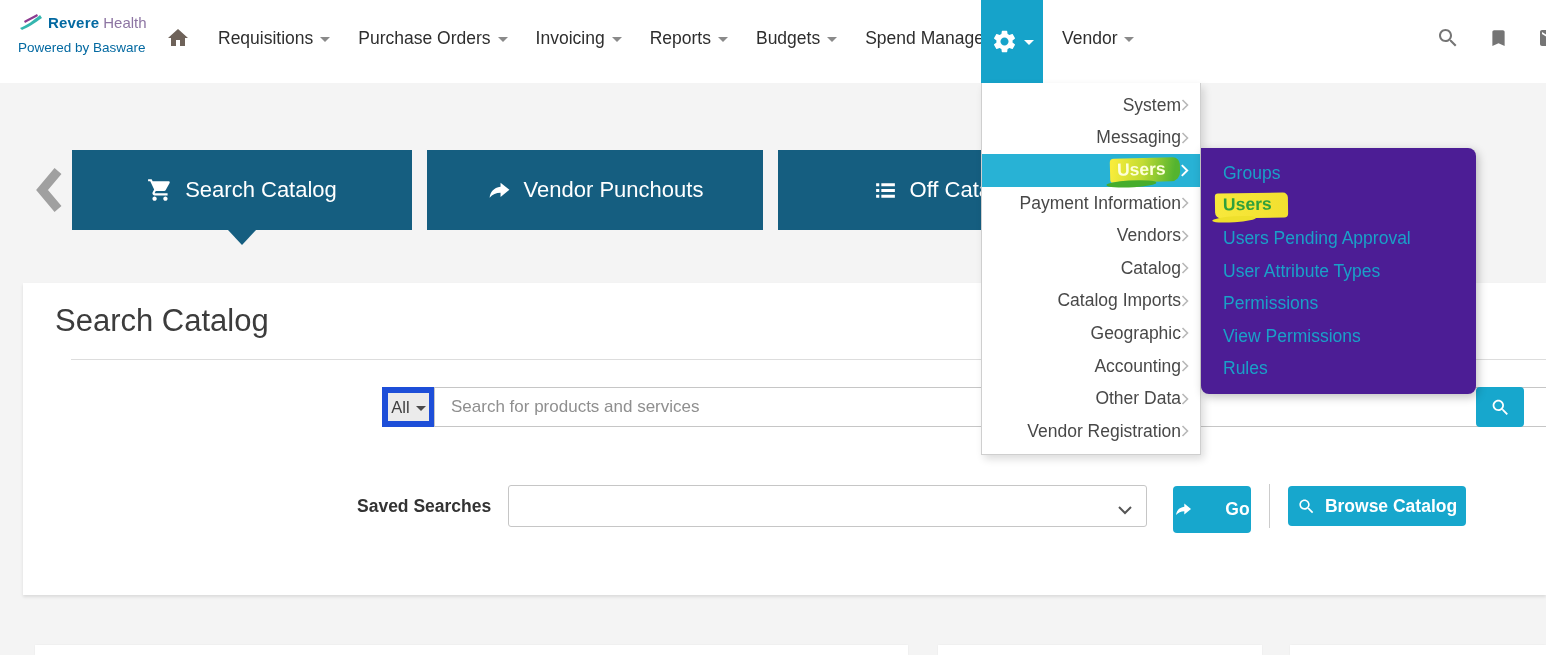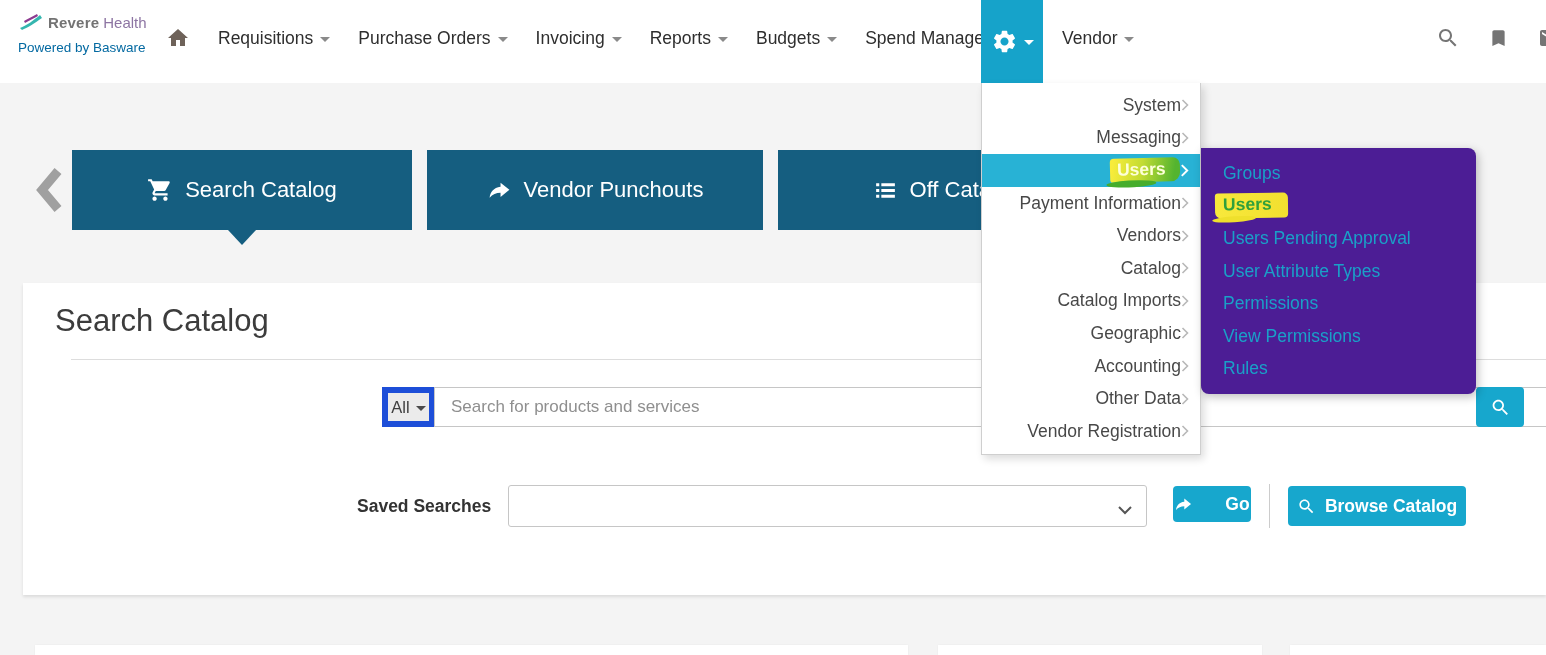--- a/index.html
+++ b/index.html
@@ -3,21 +3,21 @@
 <meta charset="utf-8">
 <style>
   * { margin:0; padding:0; box-sizing:border-box; }
   html,body { width:1546px; height:655px; overflow:hidden; background:#f4f4f4;
               font-family:"Liberation Sans", sans-serif; }
 
   
   .header { position:absolute; left:0; top:0; width:1546px; height:83px; background:#ffffff; z-index:15; }
   .brand { position:absolute; left:18px; top:12px; width:200px; cursor:pointer; }
   .brand-line { display:flex; align-items:center; gap:4px; }
-  .brand-primary { color:#737373; font-weight:700; font-size:15px; letter-spacing:.2px; }
+  .brand-primary { color:#0369a1; font-weight:700; font-size:15px; letter-spacing:.2px; }
   .brand-secondary { color:#8d75a3; font-weight:400; font-size:15px; }
   .powered { margin-top:8px; color:#0369a1; font-size:13.5px; }
   .swoosh { width:26px; height:20px; }
 
   .nav { position:absolute; left:166px; top:0; height:76px; display:flex; align-items:center; gap:28px; }
   .nav-item { display:flex; align-items:center; gap:7px; font-size:17.5px; color:#2e2e2e; cursor:pointer; white-space:nowrap; }
   .caret-down { width:0; height:0; border-left:5px solid transparent; border-right:5px solid transparent;
                 border-top:5px solid #8a8a8a; margin-top:2px; }
   .home-btn { display:flex; align-items:center; cursor:pointer; }
 
@@ -56,21 +56,21 @@
   .search-submit { position:absolute; left:1453px; top:104px; width:48px; height:40px; background:#17a7cd;
                    border:none; border-radius:4px; display:flex; align-items:center; justify-content:center; cursor:pointer; }
 
   .saved-label { position:absolute; left:334px; top:213px; font-size:17.5px; font-weight:700; color:#333333; }
   .saved-select { position:absolute; left:485px; top:202px; width:639px; height:42px; background:#ffffff;
                   border:1px solid #c6c6c6; border-radius:3px; cursor:pointer; }
   .saved-select .sel-chev { position:absolute; right:14px; top:15px; }
   .btn { background:#17a7cd; color:#ffffff; border:none; border-radius:4px; display:flex; align-items:center;
          justify-content:center; gap:9px; font-size:17.5px; font-weight:700; cursor:pointer;
          font-family:"Liberation Sans",sans-serif; }
-  .go-btn { position:absolute; left:1150px; top:203px; width:78px; height:36px;gap:32px; }
+  .go-btn { position:absolute; left:1150px; top:203px; width:78px; height:47px;gap:32px; }
   .v-sep { position:absolute; left:1246px; top:201px; width:1px; height:44px; background:#cccccc; }
   .browse-btn { position:absolute; left:1265px; top:203px; width:178px; height:40px; }
 
   
   .menu-panel { position:absolute; left:981px; top:83px; width:220px; background:#ffffff;
                 border:1px solid #cfcfcf; border-top:none; box-shadow:3px 4px 8px rgba(0,0,0,.14);
                 padding:6px 0; z-index:20; }
   .menu-item { height:32.6px; display:flex; align-items:center; justify-content:flex-end;
                padding:0 11px 0 12px; font-size:17.5px; color:#484848; cursor:pointer; white-space:nowrap; }
   .menu-item.hovered { background:#28b2d5; color:#ffffff; }

